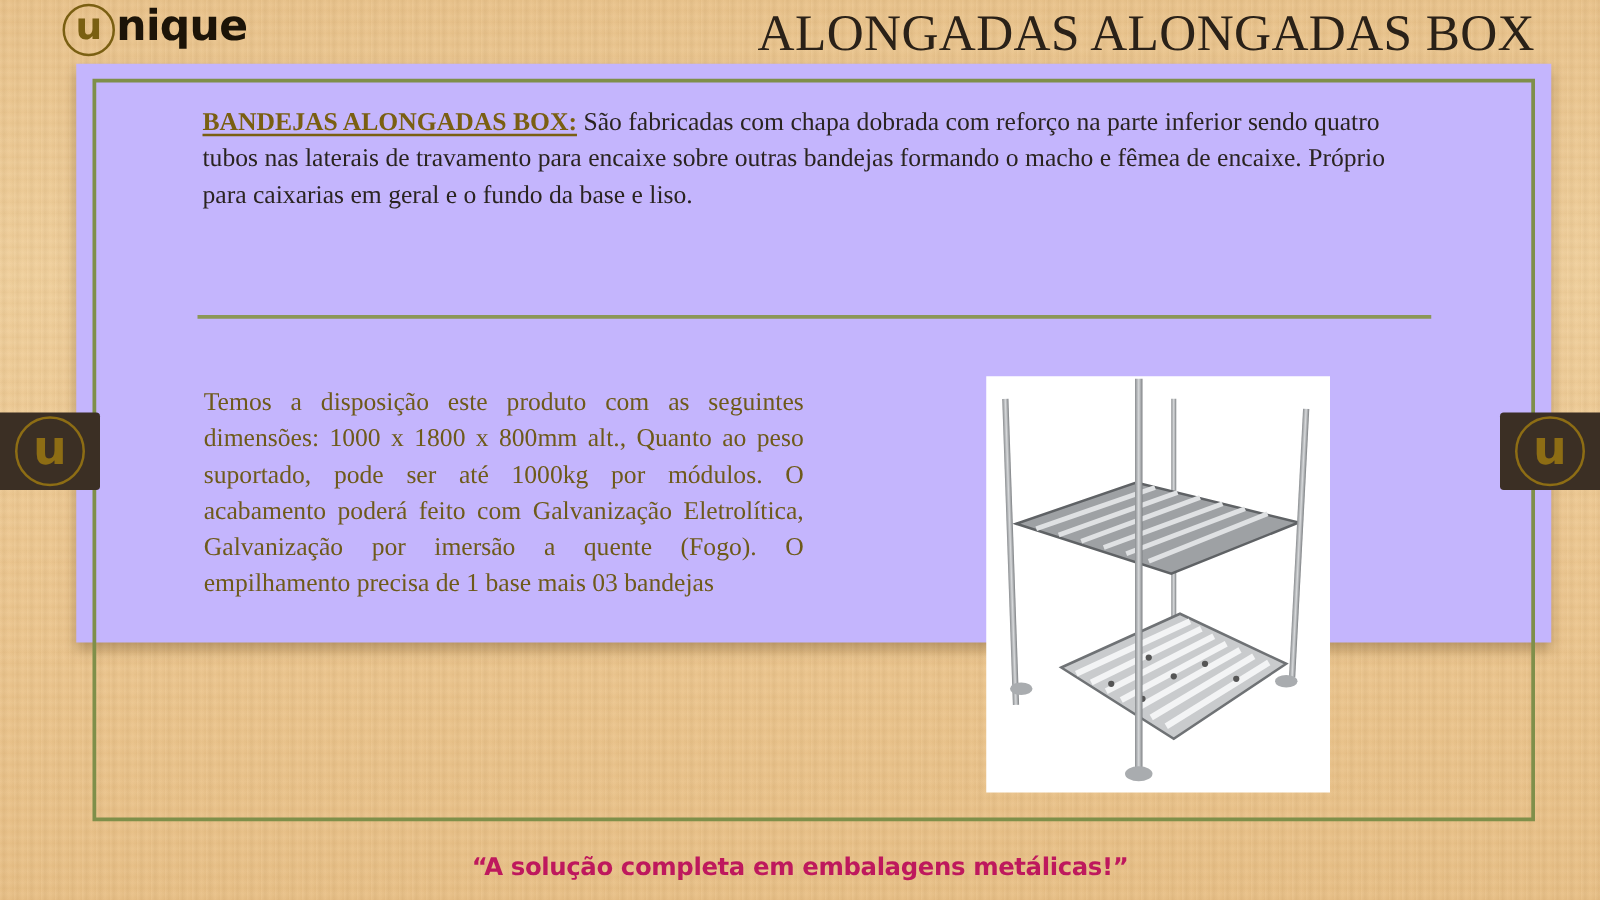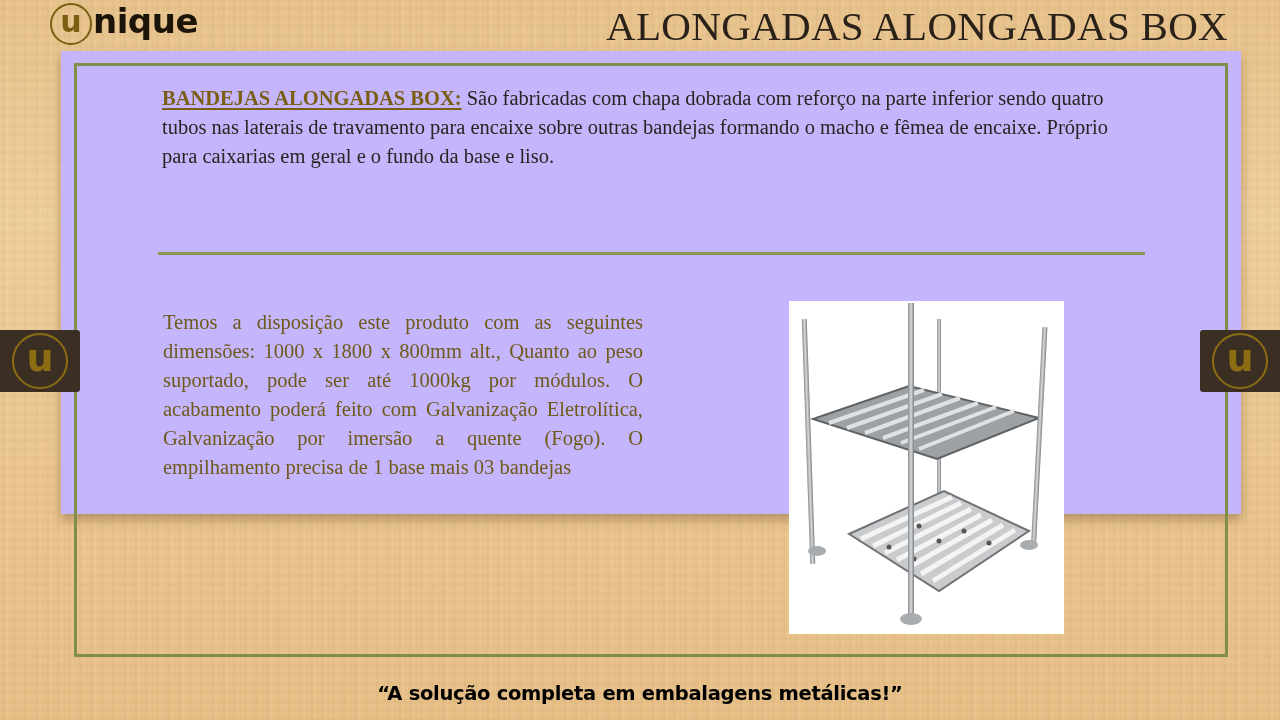--- a/index.html
+++ b/index.html
@@ -72,21 +72,21 @@
   .side-tab .u {
     width: 56px; height: 56px; border-radius: 50%;
     border: 2px solid #8d6d14;
     display: flex; align-items: center; justify-content: center;
     color: #8d6d14; font-family: "DejaVu Sans", sans-serif; font-weight: bold;
     font-size: 38px; line-height: 1; padding-bottom: 6px;
   }
   .tagline {
     position: absolute; left: 0; width: 1280px; top: 682px; text-align: center;
     font-family: "DejaVu Sans", sans-serif; font-weight: bold; font-size: 19.5px;
-    color: #000000; letter-spacing: -0.3px;
+    color: #be185d; letter-spacing: -0.3px;
   }
 </style>
 </head>
 <body>
 
 <div class="logo">
   <div class="logo-circle">u</div>
   <div class="logo-text">nique</div>
 </div>
 

